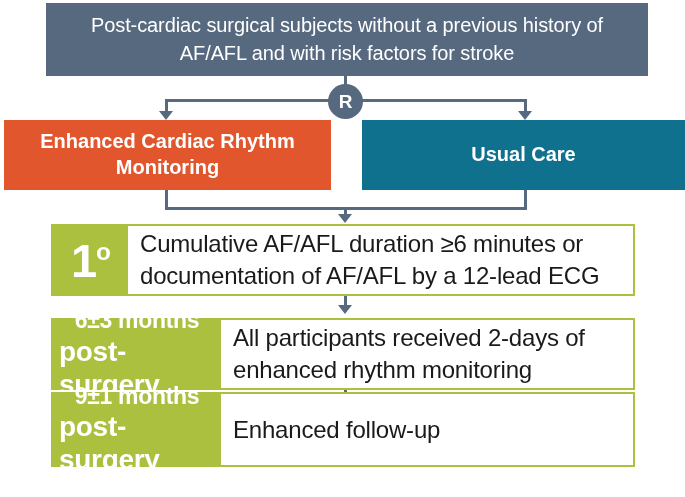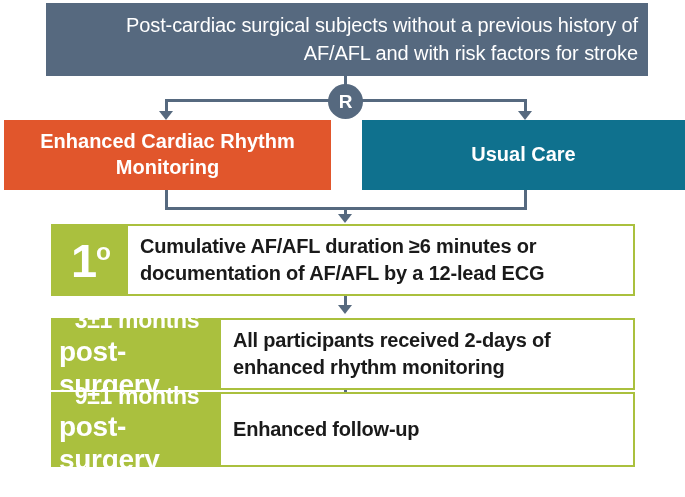--- a/index.html
+++ b/index.html
@@ -31,21 +31,21 @@
     display: flex;
     align-items: center;
     justify-content: center;
     box-sizing: border-box;
     padding: 0 10px;
   }
   .population-text {
     color: #ffffff;
     font-size: 20px;
     line-height: 1.38;
-    text-align: right;
+    text-align: center;
     font-weight: 400;
     letter-spacing: -0.1px;
   }
 
   
   .rand-stem {
     position: absolute;
     left: 344px;
     top: 76px;
     width: 3px;
@@ -226,22 +226,22 @@
   .row-body {
     flex: 1 1 auto;
     display: flex;
     align-items: center;
     padding: 0 0 0 12px;
     box-sizing: border-box;
     background: #ffffff;
   }
   .row-body-text {
     color: #1a1a1a;
-    font-weight: 700;
-    font-size: 20px;
+    font-weight: 400;
+    font-size: 24px;
     line-height: 1.33;
     letter-spacing: -0.2px;
   }
 
   
   .step-stem {
     position: absolute;
     left: 344px;
     width: 3px;
     background: #56697f;
@@ -292,21 +292,21 @@
     <div class="row-body">
       <div class="row-body-text">Cumulative AF/AFL duration ≥6 minutes or documentation of AF/AFL by a 12-lead ECG</div>
     </div>
   </div>
 
   <div class="step-stem stem-1"></div>
   <div class="arrow-down arrow-step-1"></div>
 
   <div class="row row-month6">
     <div class="row-tag tag-time">
-      <div class="tag-line1">3±1 months</div>
+      <div class="tag-line1">6±3 months</div>
       <div class="tag-line2">post-surgery</div>
     </div>
     <div class="row-body">
       <div class="row-body-text">All participants received 2-days of enhanced rhythm monitoring</div>
     </div>
   </div>
 
   <div class="step-stem stem-2"></div>
   <div class="arrow-down arrow-step-2"></div>
 

